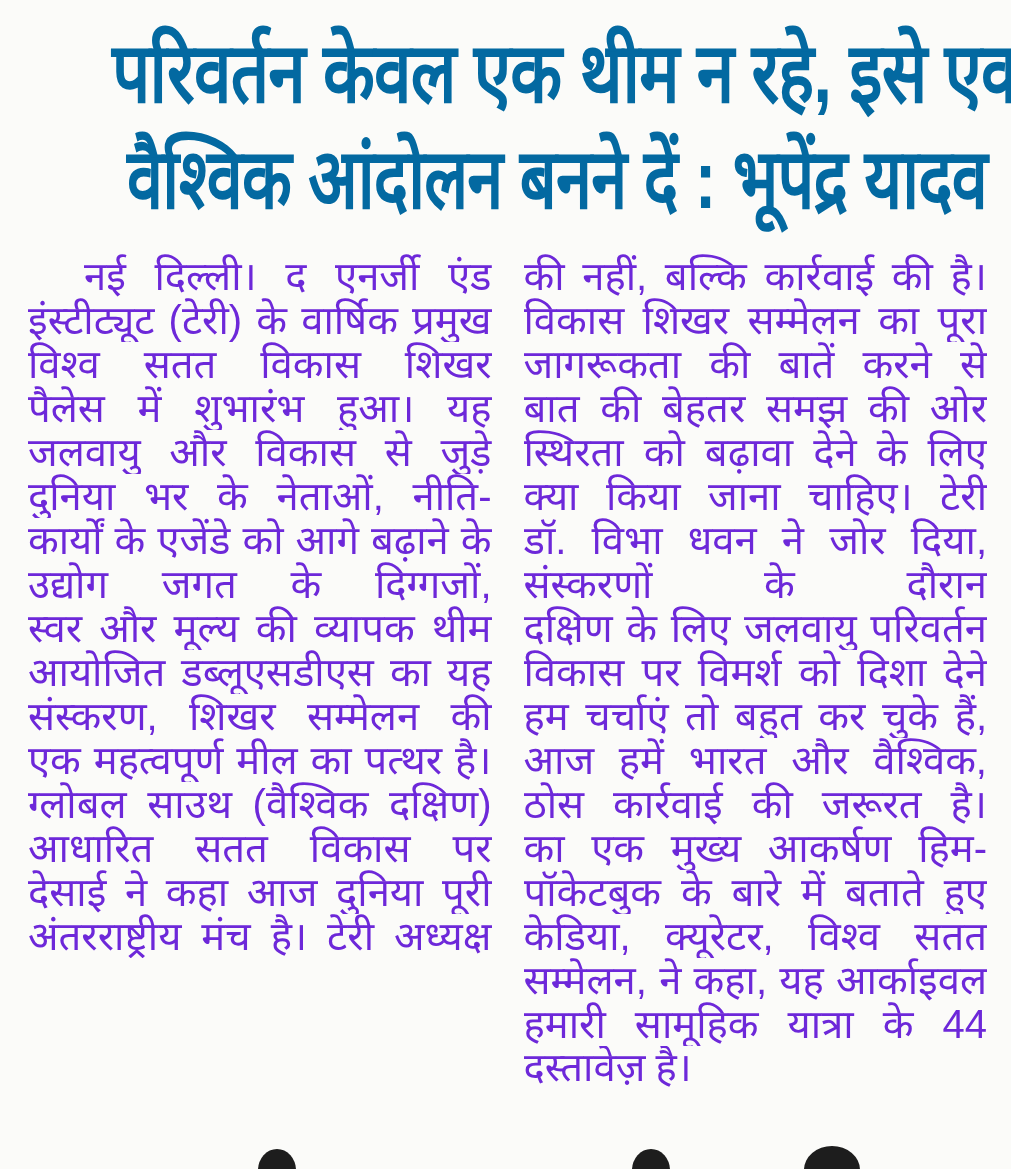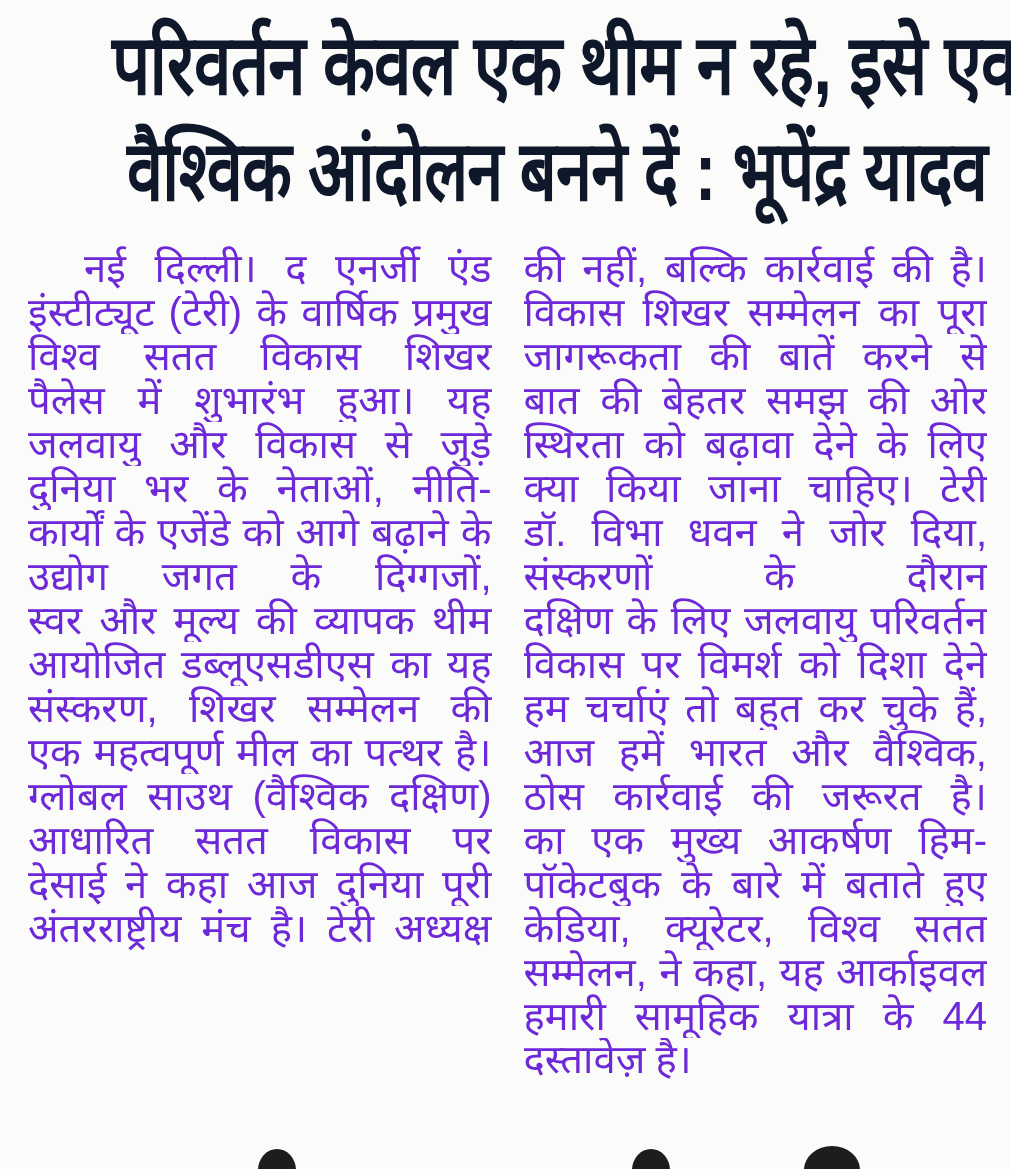--- a/index.html
+++ b/index.html
@@ -10,24 +10,24 @@
     color: #1c1c1c;
     font-family: "Liberation Sans", sans-serif;
     overflow: hidden;
     position: relative;
   }
   .page { width: 100%; height: 100%; position: relative; }
 
   
   .headline {
     margin: 0;
-    padding-top: 12px;
+    padding-top: 20px;
     text-align: center;
     font-weight: bold;
-    color: #0f172a;
+    color: #0369a1;
   }
   .hl {
     width: fit-content;
     margin: 0 auto;
     font-size: 84px;
     line-height: 106px;
     white-space: nowrap;
     letter-spacing: -1px;
     transform-origin: 50% 50%;
   }

